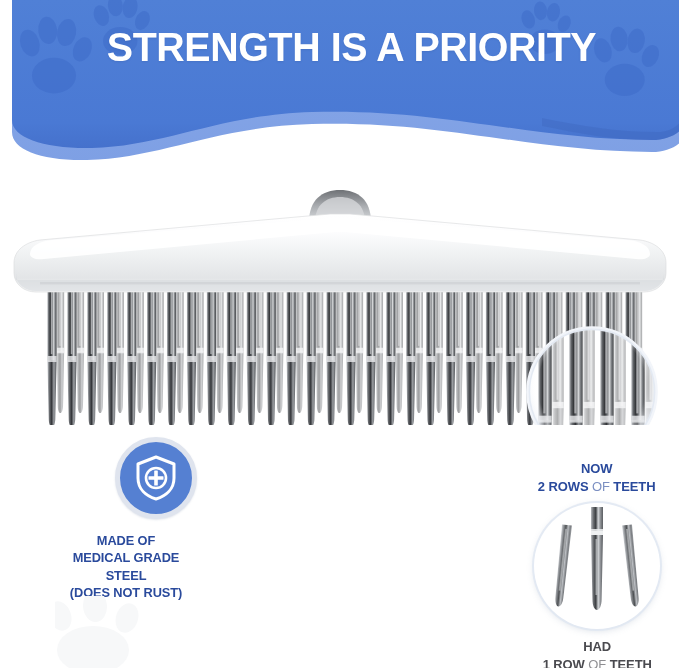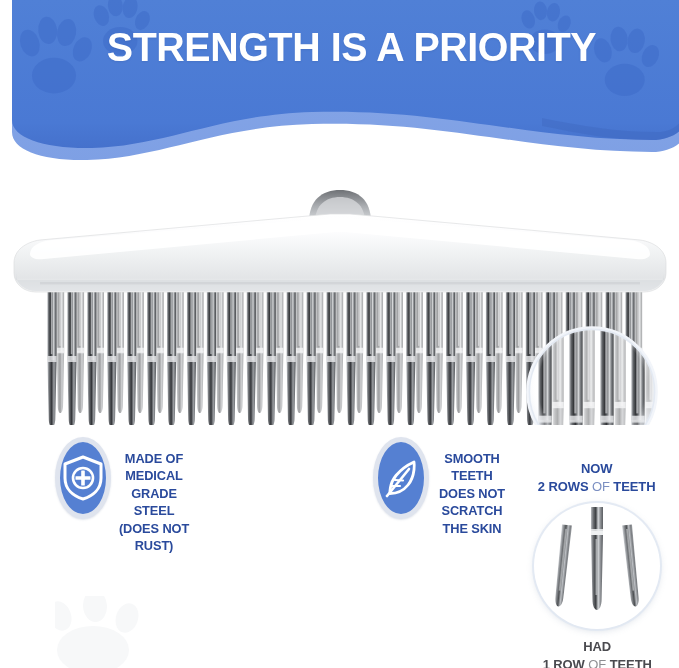--- a/index.html
+++ b/index.html
@@ -66,21 +66,22 @@
     left: 55px;
     top: 437px;
     width: 460px;
     display: flex;
     justify-content: space-between;
     align-items: flex-start;
   }
   .feature-item {
     width: 142px;
     display: flex;
-    align-items: flex-start;
+    flex-direction: column;
+    align-items: flex-end;
   }
   .feature-badge {
     width: 82px;
     height: 82px;
     border-radius: 50%;
     background: #5580d2;
     border: 5px solid #dfe4ee;
     box-sizing: border-box;
     display: flex;
     align-items: center;
@@ -373,34 +374,20 @@
         <rect x="21.2" y="16.5" width="3.6" height="15" fill="#ffffff" rx="0.6"></rect>
         <rect x="15.5" y="22.2" width="15" height="3.6" fill="#ffffff" rx="0.6"></rect>
       </svg>
     </div>
     <div class="feature-caption">MADE OF
 MEDICAL GRADE STEEL
 (DOES NOT RUST)</div>
   </div>
 
 
-  <div class="feature-item">
-    <div class="feature-badge">
-      <svg width="46" height="46" viewBox="0 0 46 46">
-        <path d="M36 7 C36 7 38 20 30 30 C24 37.5 15.5 38.5 12 38.5
-                 C12 38.5 11 29 18 20.5 C25 12 36 7 36 7 Z" fill="none" stroke="#ffffff" stroke-width="2.8" stroke-linejoin="round"></path>
-        <line x1="9" y1="41" x2="31" y2="14" stroke="#ffffff" stroke-width="2.6" stroke-linecap="round"></line>
-        <line x1="17" y1="25" x2="25" y2="25.5" stroke="#ffffff" stroke-width="2.2" stroke-linecap="round"></line>
-        <line x1="14.5" y1="31" x2="22" y2="31" stroke="#ffffff" stroke-width="2.2" stroke-linecap="round"></line>
-      </svg>
-    </div>
-    <div class="feature-caption">SMOOTH TEETH
-DOES NOT SCRATCH
-THE SKIN</div>
-  </div>
 
 </div>
 
 <div class="callout" id="callout-now">
   <div class="callout-lens"></div>
   <div class="callout-text">
     <span class="line1">NOW</span>
     <span class="line2"><span class="strong">2 ROWS</span><span class="light"> OF </span><span class="strong">TEETH</span></span>
   </div>
 </div>

